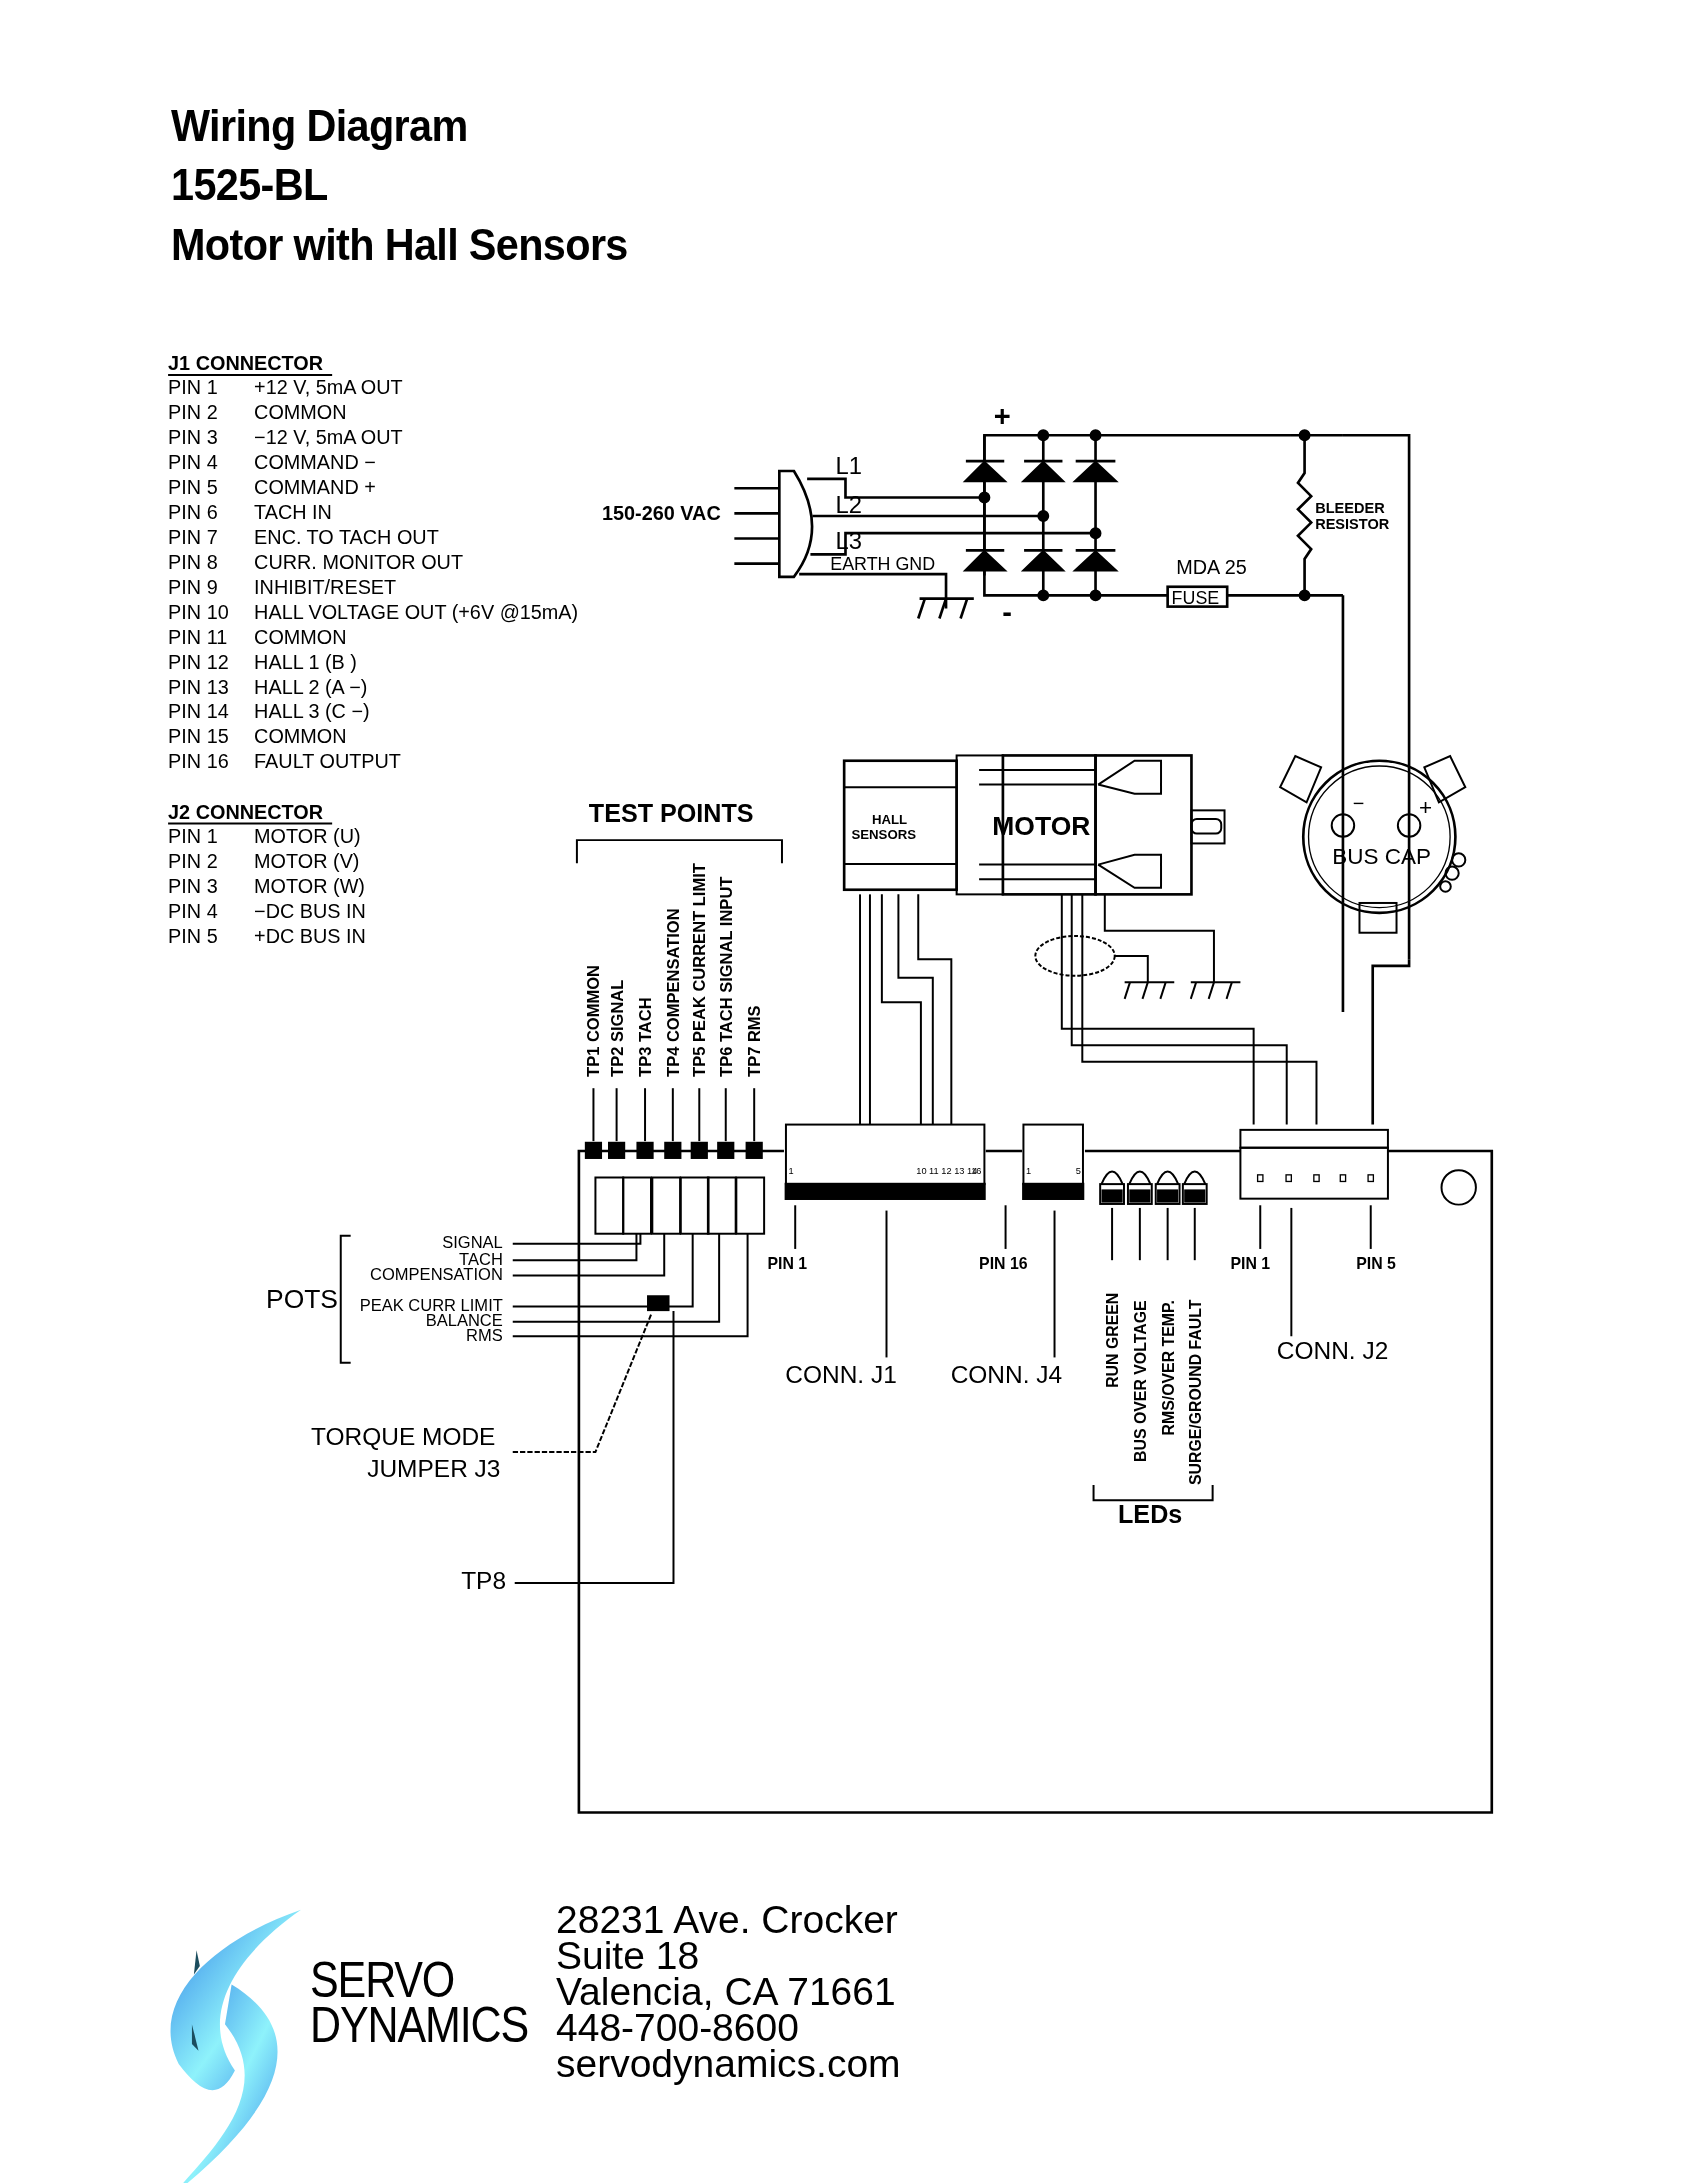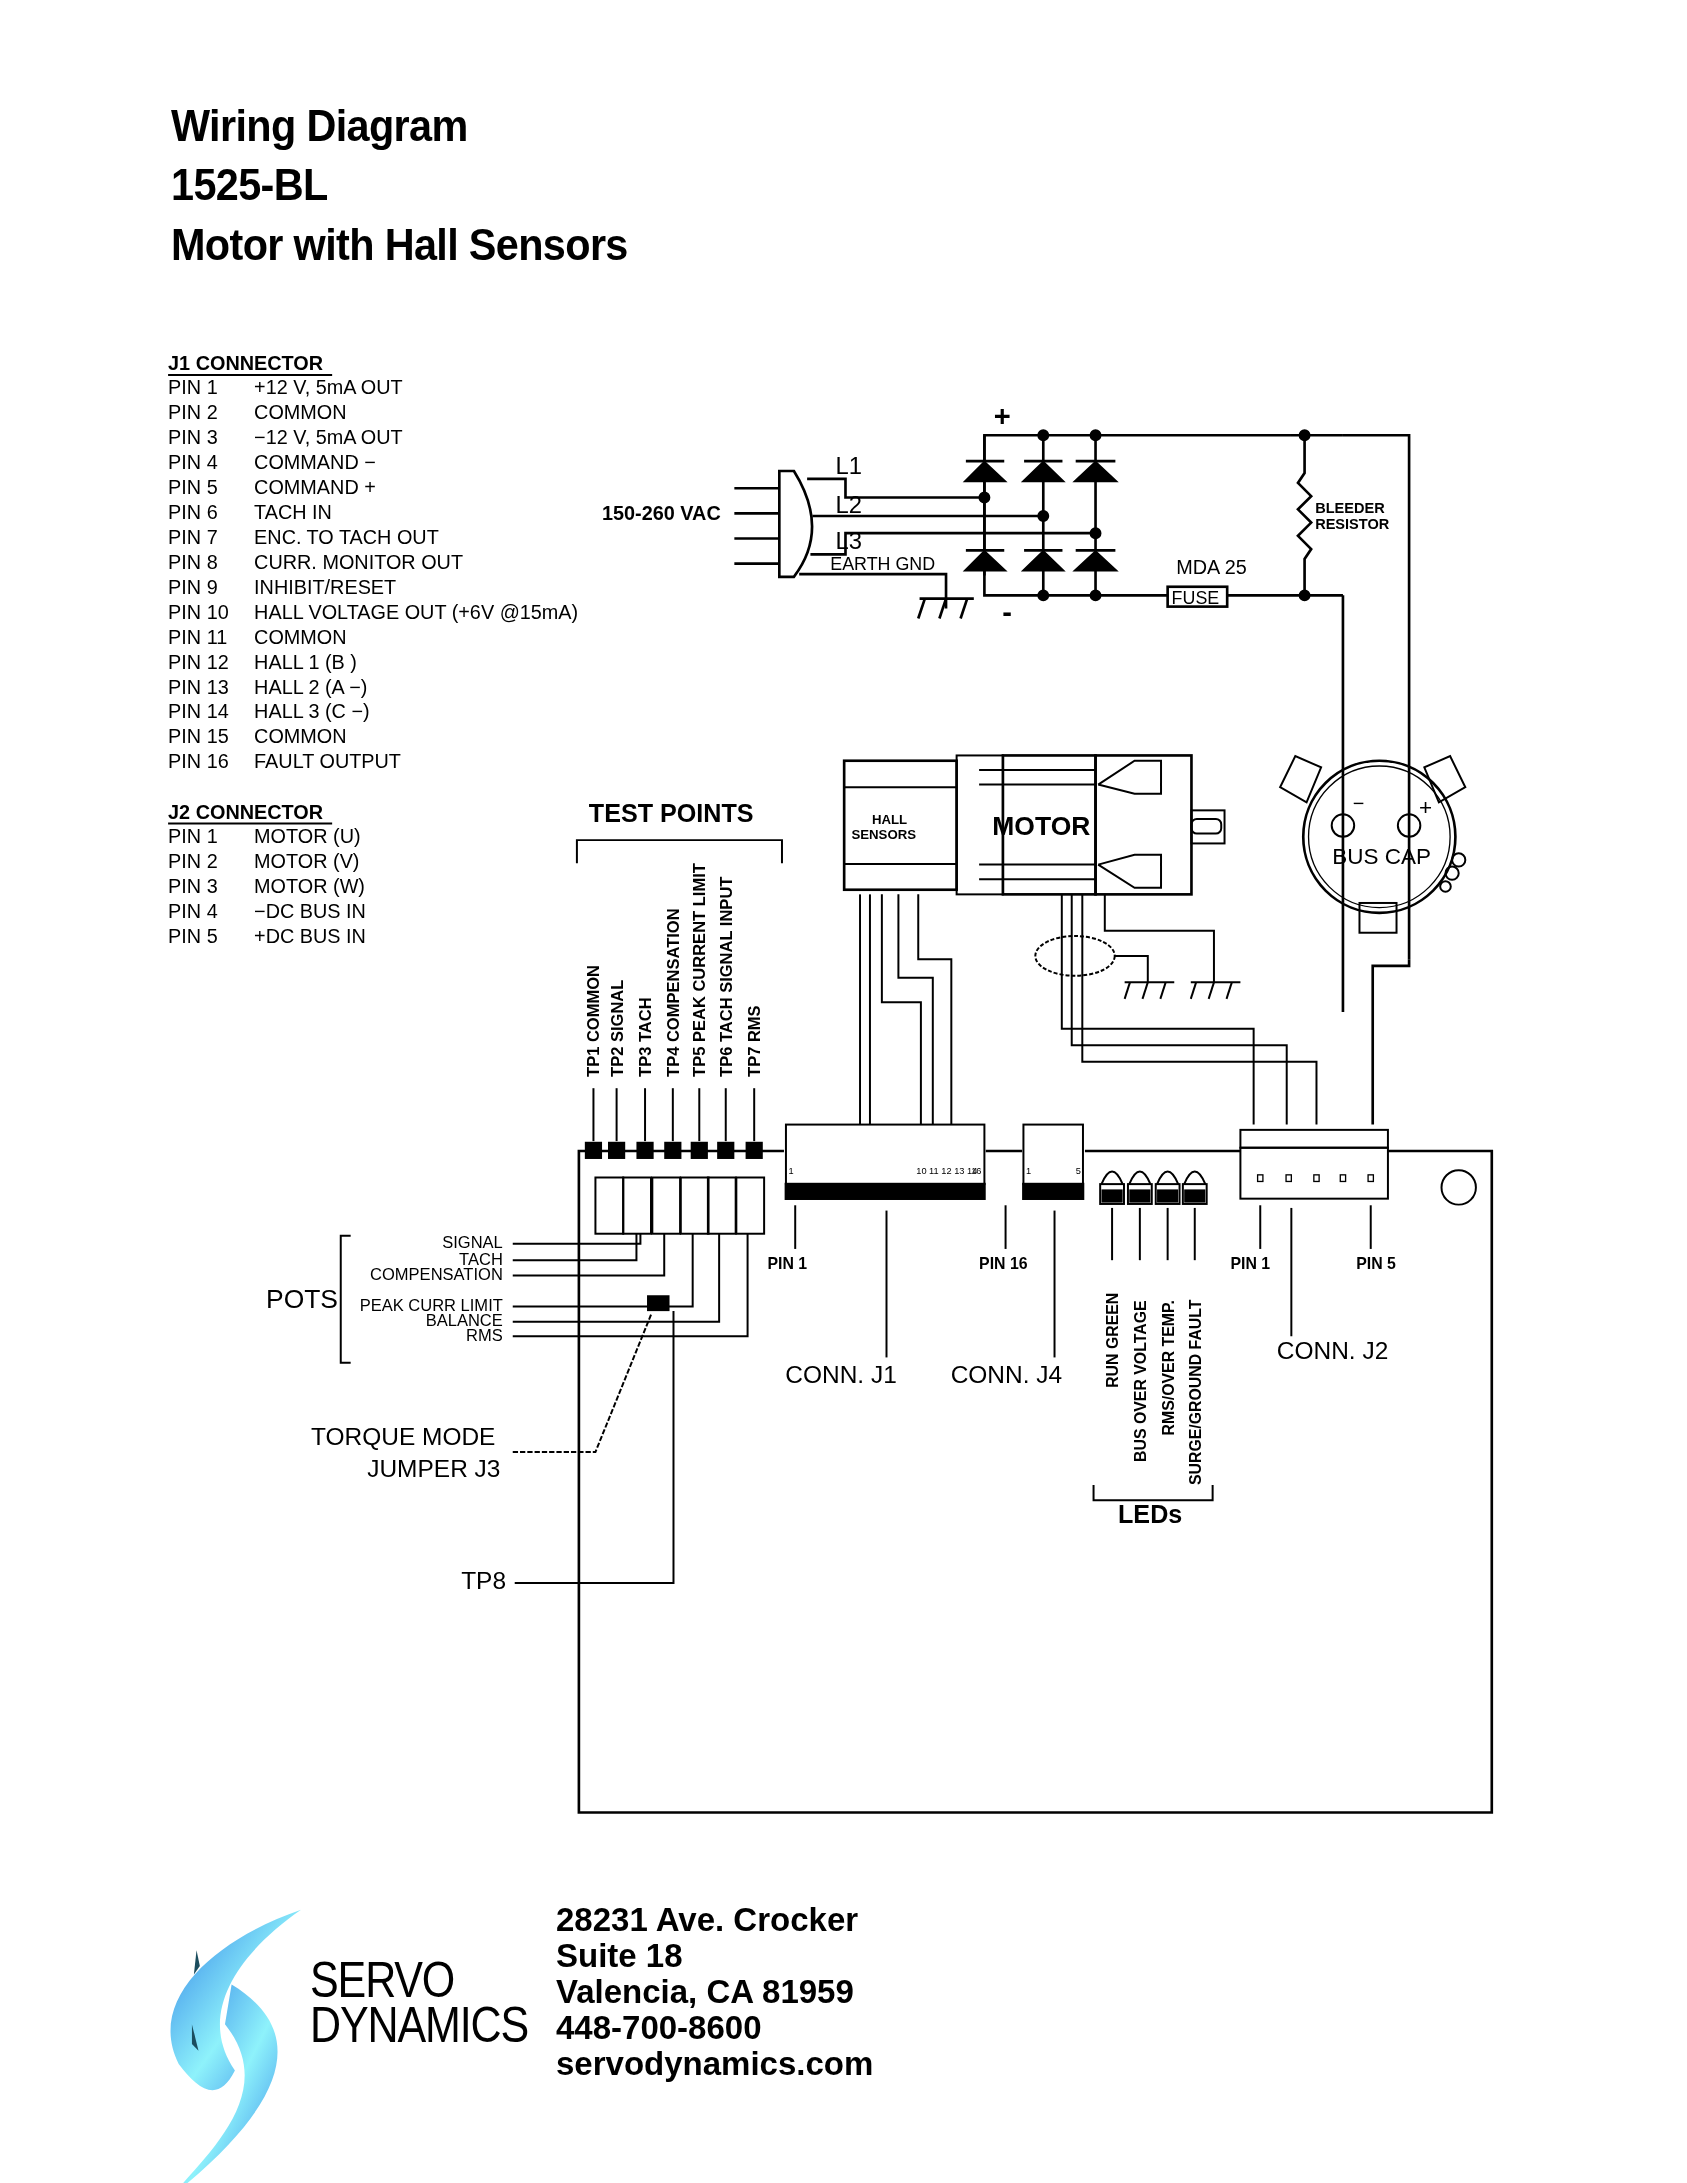--- a/index.html
+++ b/index.html
@@ -3,21 +3,21 @@
 <meta charset="utf-8">
 <style>
   html, body { margin:0; padding:0; background:#ffffff; }
   body { width:1687px; height:2183px; position:relative; overflow:hidden; font-family:"Liberation Sans", sans-serif; color:#000; }
   .title { position:absolute; left:171px; font-family:"Liberation Sans", sans-serif; font-weight:bold; font-size:45px; line-height:1; letter-spacing:-0.7px; transform:scaleX(0.92); transform-origin:left; }
   #t1 { top:103px; } #t2 { top:162px; } #t3 { top:222px; }
   svg#diagram { position:absolute; left:0; top:0; }
   svg text { font-family:"Liberation Sans", sans-serif; fill:#000; }
   .pinlist text { font-size:30px; }
   .hdr { font-size:31px; font-weight:bold; }
-  .addr { position:absolute; left:556px; top:1902px; font-family:"Liberation Sans", sans-serif; font-weight:bold; font-size:33px; line-height:36px; }
+  .addr { position:absolute; left:556px; top:1902px; font-family:"Liberation Sans", sans-serif; font-weight:normal; font-size:39px; line-height:36px; }
   .logo-text { position:absolute; left:310px; top:1958px; font-family:"Liberation Sans", sans-serif; font-size:50px; line-height:45px; letter-spacing:-1.3px; transform:scaleX(0.86); transform-origin:left; }
 </style>
 </head>
 <body>
 
 <div class="title" id="t1">Wiring Diagram</div>
 <div class="title" id="t2">1525-BL</div>
 <div class="title" id="t3">Motor with Hall Sensors</div>
 
 <svg id="diagram" width="1687" height="2183" viewBox="0 0 2550 3300">
@@ -392,17 +392,17 @@
 </svg>
 
 <div class="logo-text">
   <div>SERVO</div>
   <div>DYNAMICS</div>
 </div>
 
 <div class="addr">
   <div>28231 Ave. Crocker</div>
   <div>Suite 18</div>
-  <div>Valencia, CA 81959</div>
+  <div>Valencia, CA 71661</div>
   <div>448-700-8600</div>
   <div>servodynamics.com</div>
 </div>
 
 
 </body></html>

